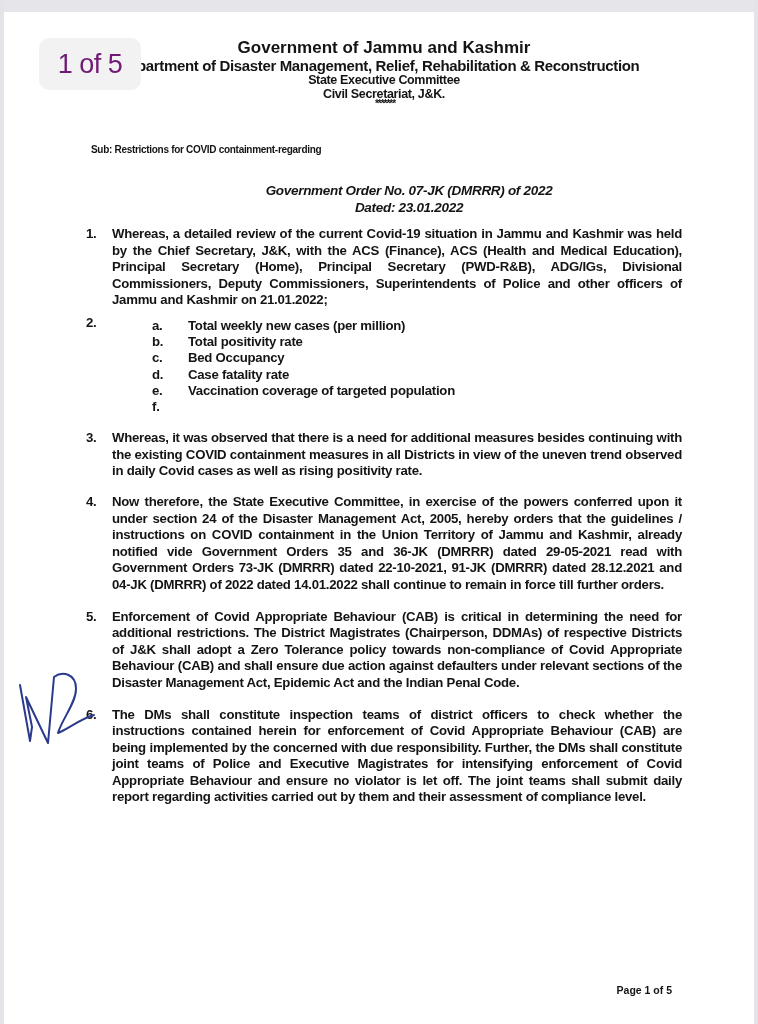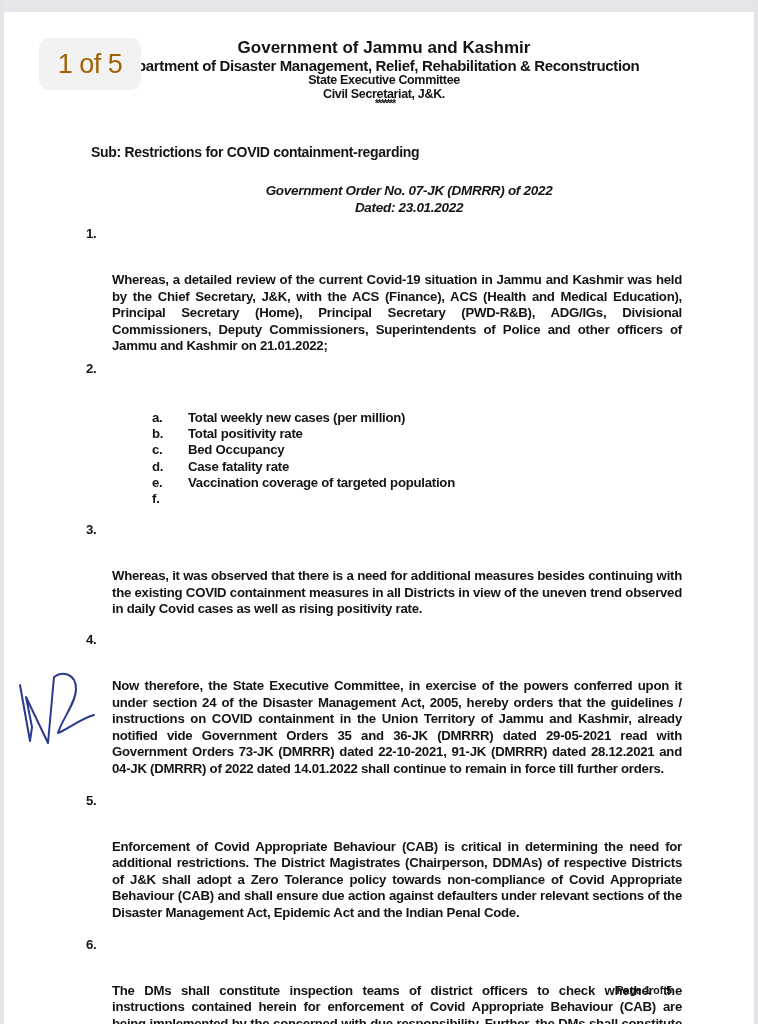--- a/index.html
+++ b/index.html
@@ -10,38 +10,38 @@
     position: relative;
   }
   .page {
     position: absolute; left: 4px; top: 12px; width: 750px; height: 1024px;
     background: #ffffff;
     color: #141414;
   }
   .page-badge {
     position: absolute; left: 35px; top: 26px; width: 102px; height: 52px;
     background: #f2f2f3; border-radius: 10px;
-    color: #a16207; font-size: 27px; line-height: 52px; text-align: center;
+    color: #701a75; font-size: 27px; line-height: 52px; text-align: center;
     letter-spacing: -0.5px;
   }
   .header { position: absolute; left: 0; right: 0; top: 26px; text-align: center; }
   .header .gov { font-weight: bold; font-size: 17px; line-height: 20px; margin-left: 10px; }
   .header .dept { font-size: 15px; font-weight: bold; line-height: 15px; letter-spacing: -0.35px; }
   .header .sec { font-size: 12.5px; font-weight: bold; line-height: 14px; margin-left: 10px; letter-spacing: -0.35px; }
   .header .stars { font-size: 10px; line-height: 6px; font-weight: bold; margin-left: 12px; letter-spacing: -1px; }
   .subject {
-    position: absolute; left: 87px; top: 132px; font-weight: bold; font-size: 14px;
+    position: absolute; left: 87px; top: 132px; font-weight: bold; font-size: 10px;
     letter-spacing: -0.3px;
   }
   .order { position: absolute; left: 0; right: 0; top: 170px; text-align: center; font-weight: bold; font-size: 13.5px; line-height: 17px; letter-spacing: -0.3px; }
   .order div { margin-left: 60px; font-style: italic; }
   .paras { position: absolute; left: 82px; top: 214px; width: 596px; }
   .para { display: flex; font-size: 13.2px; line-height: 16.6px; letter-spacing: -0.25px; font-weight: bold; }
   .para .num { width: 26px; flex: none; }
-  .para .txt { flex: 1; text-align: justify; margin-top: 46px; }
+  .para .txt { flex: 1; text-align: justify; }
   .sub-list { margin: 3px 0 0 40px; }
   .sub-item { display: flex; font-size: 13.2px; line-height: 16.2px; font-weight: bold; letter-spacing: -0.25px; }
   .sub-item .l { width: 36px; flex: none; }
   .p1 { margin-bottom: 6px; }
   .p2 { margin-bottom: 15px; }
   .p3 { margin-bottom: 14px; }
   .p4 { margin-bottom: 15px; }
   .p5 { margin-bottom: 15px; }
   .footer {
     position: absolute; right: 82px; top: 972px; font-size: 10.5px; font-weight: bold; 

